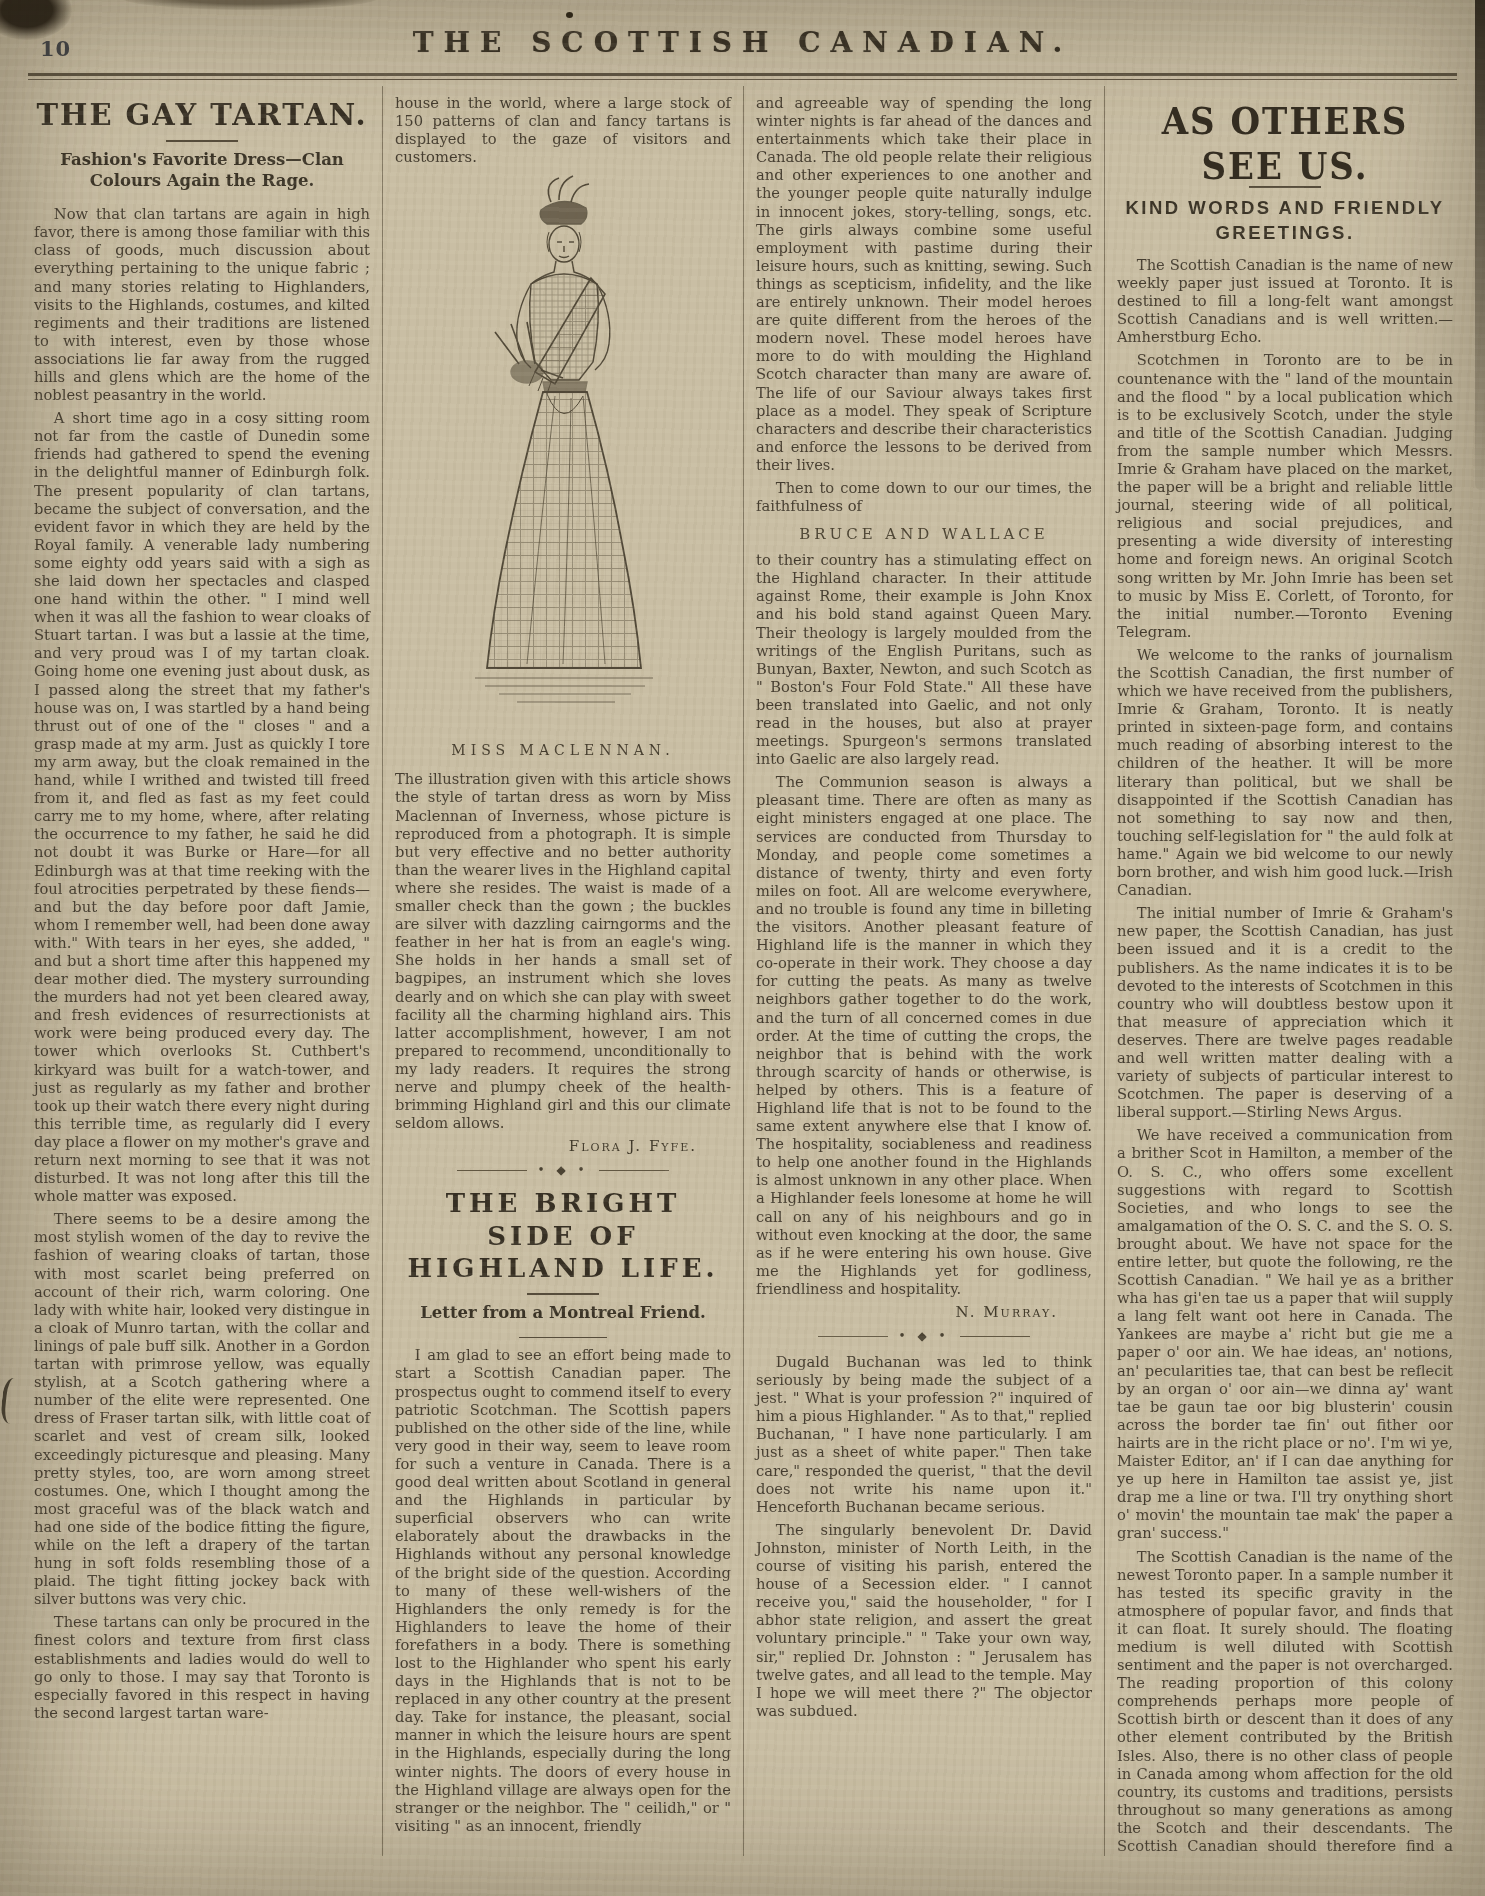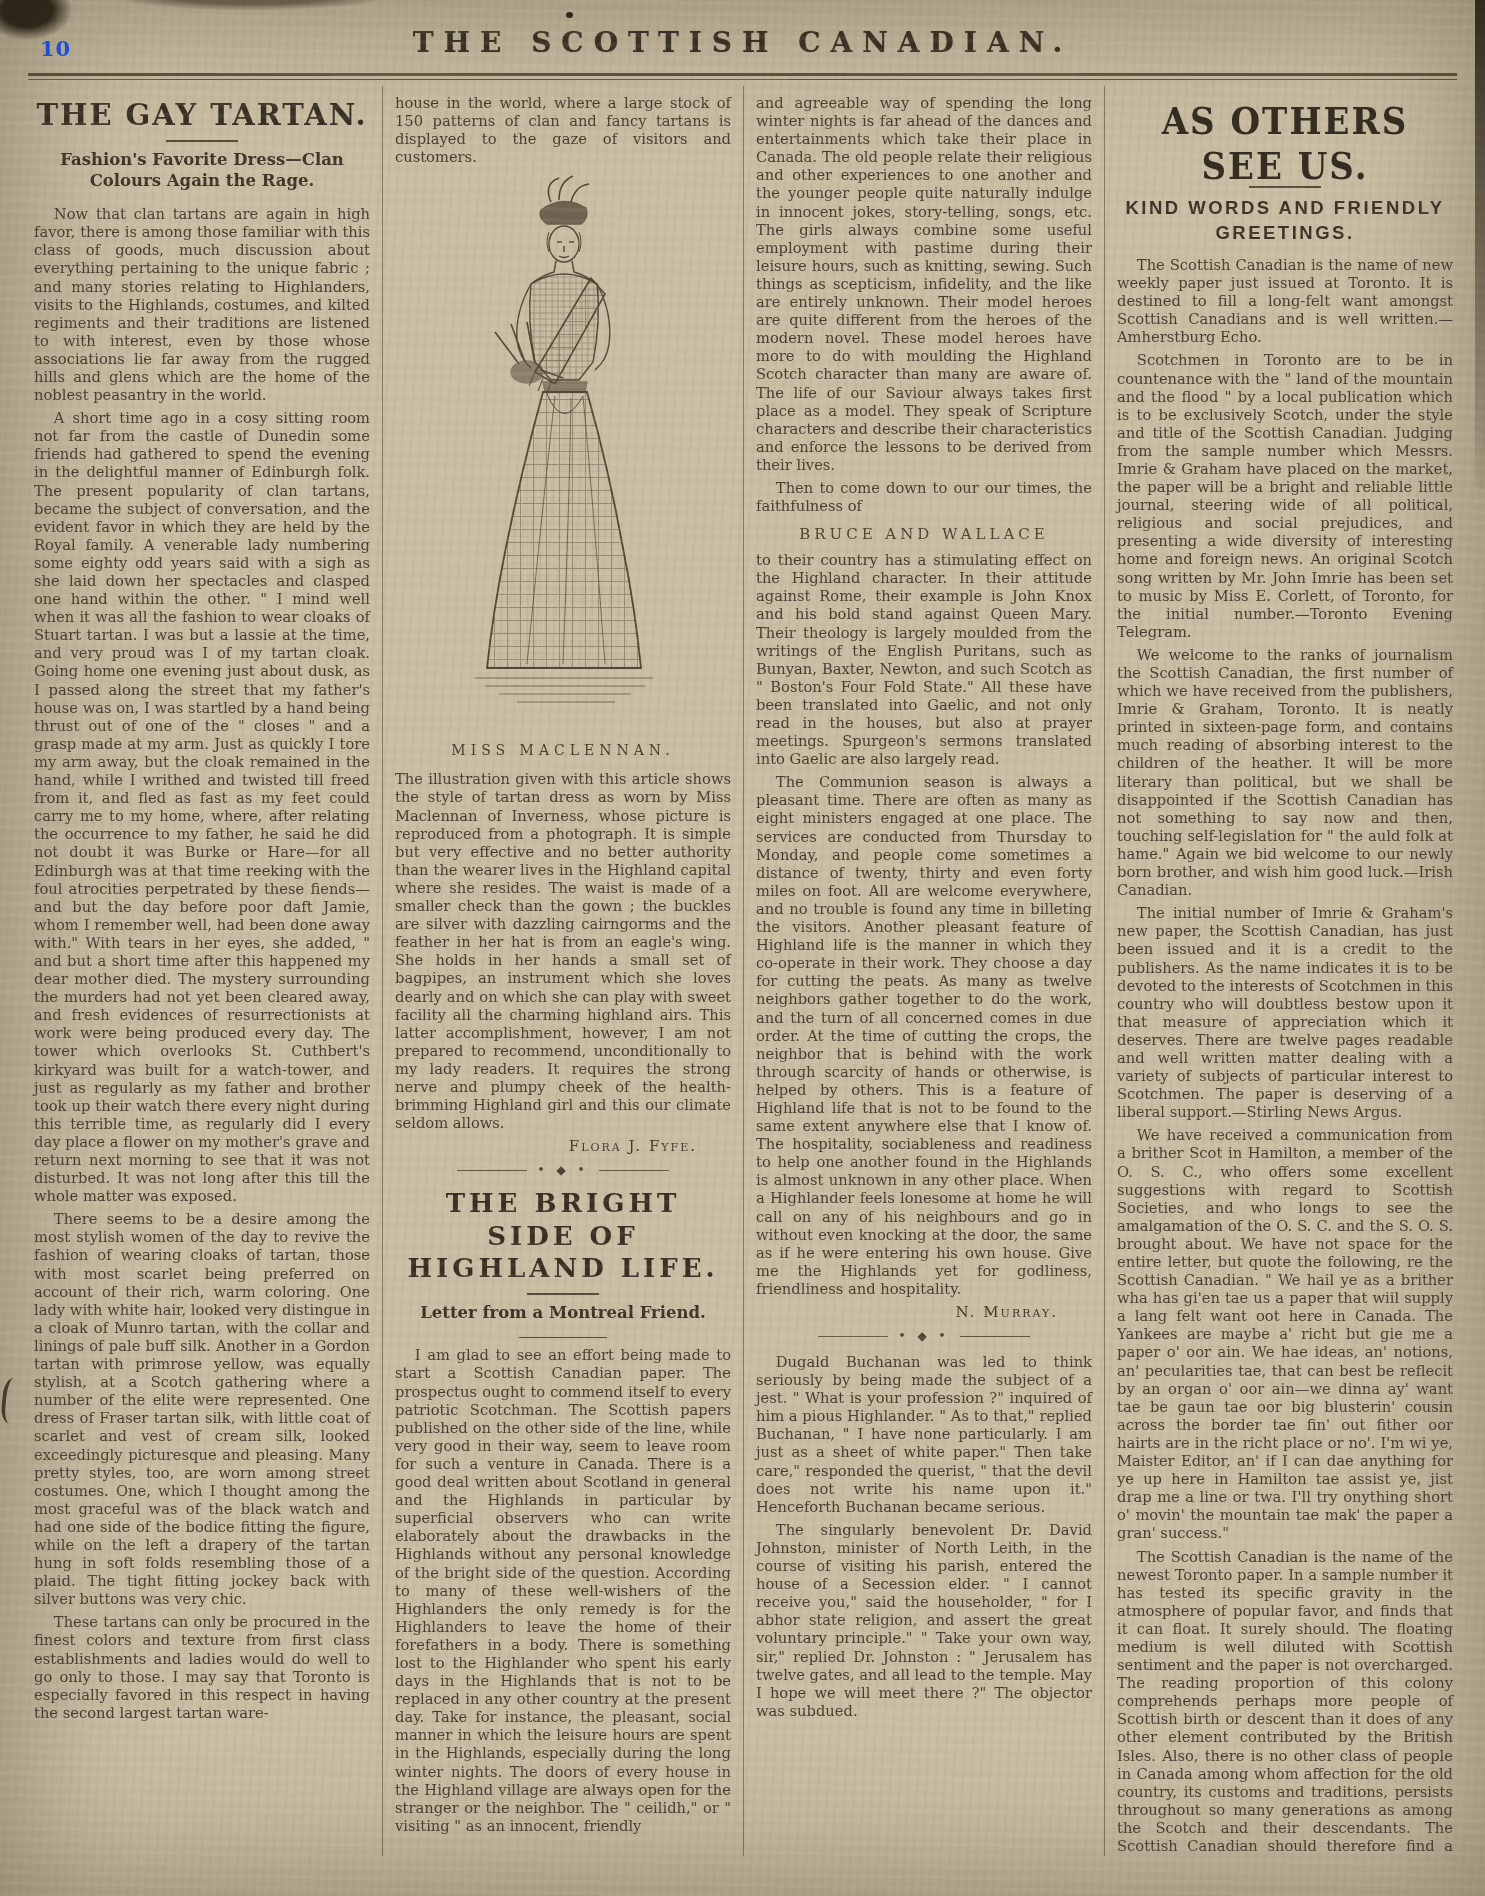--- a/index.html
+++ b/index.html
@@ -25,21 +25,21 @@
     background:radial-gradient(ellipse, rgba(25,18,8,.85) 0 40%, rgba(25,18,8,0) 72%);}
   .top-smudge{position:absolute;left:120px;top:-16px;width:260px;height:26px;border-radius:50%;
     background:radial-gradient(ellipse, rgba(40,30,14,.5) 0 40%, rgba(40,30,14,0) 75%);}
   .right-edge{position:absolute;right:-6px;top:-10px;width:16px;height:500px;
     background:linear-gradient(180deg, rgba(20,14,6,.8), rgba(20,14,6,.05));border-radius:6px;}
   .ink-dot{position:absolute;left:566px;top:12px;width:7px;height:6px;background:#2e2618;border-radius:50%;}
   .stray-mark{position:absolute;left:2px;top:1378px;width:16px;height:46px;
     border-left:4px solid rgba(35,28,16,.75);border-radius:50% / 40%;transform:rotate(6deg);}
 
   
-  .pageno{position:absolute;left:40px;top:36px;font-size:21px;font-weight:bold;letter-spacing:1px;color:#1d4ed8;}
+  .pageno{position:absolute;left:40px;top:36px;font-size:21px;font-weight:bold;letter-spacing:1px;color:#404040;}
   .masthead{
     text-align:center;padding-top:26px;
     font-size:28px;font-weight:600;letter-spacing:10px;color:#37topheight;color:#373023;
     text-shadow:0 0 1px rgba(55,48,35,.4);
   }
   .headrule{margin:14px 28px 0 28px;border-top:3px solid rgba(58,48,32,.75);border-bottom:1px solid rgba(58,48,32,.75);height:3px;}
 
   
   .columns{display:flex;align-items:stretch;margin:6px 20px 0 22px;height:1770px;}
   .col{flex:1 1 0;padding:8px 12px 0 12px;overflow:hidden;}

